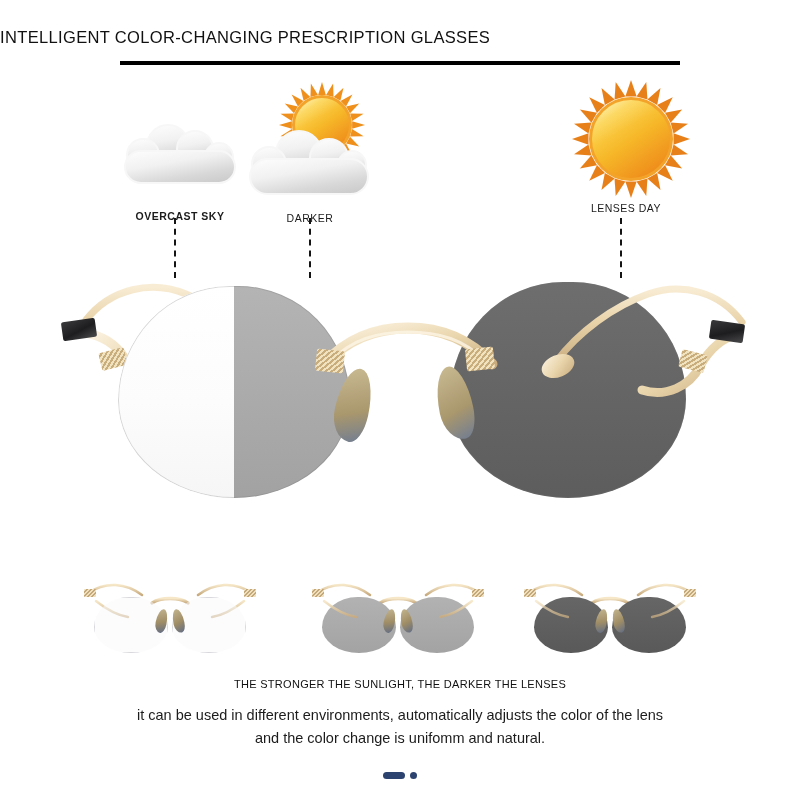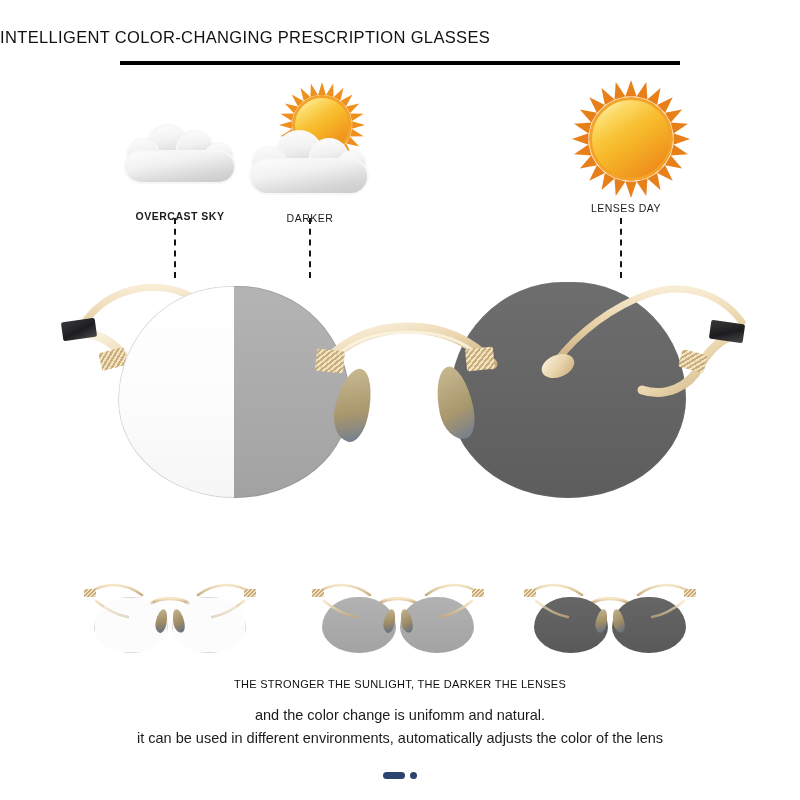--- a/index.html
+++ b/index.html
@@ -456,22 +456,22 @@
       <div class="tnose" style="left:84px; top:38px; width:11px; height:24px; transform:rotate(12deg);"></div>
       <div class="tnose" style="left:101px; top:38px; width:11px; height:24px; transform:rotate(-12deg);"></div>
       <div class="tjewel" style="left:12px; top:18px; width:12px; height:8px;"></div>
       <div class="tjewel" style="left:172px; top:18px; width:12px; height:8px;"></div>
     </div>
   </div>
 
   <div class="footer">
     <div class="footer-head">THE STRONGER THE SUNLIGHT, THE DARKER THE LENSES</div>
     <div class="footer-sub">
+      <div>it can be used in different environments, automatically adjusts the color of the lens</div>
       <div>and the color change is unifomm and natural.</div>
-      <div>it can be used in different environments, automatically adjusts the color of the lens</div>
     </div>
   </div>
 
   <div class="pager">
     <div class="pill"></div>
     <div class="dot"></div>
   </div>
 
 </div>
 

